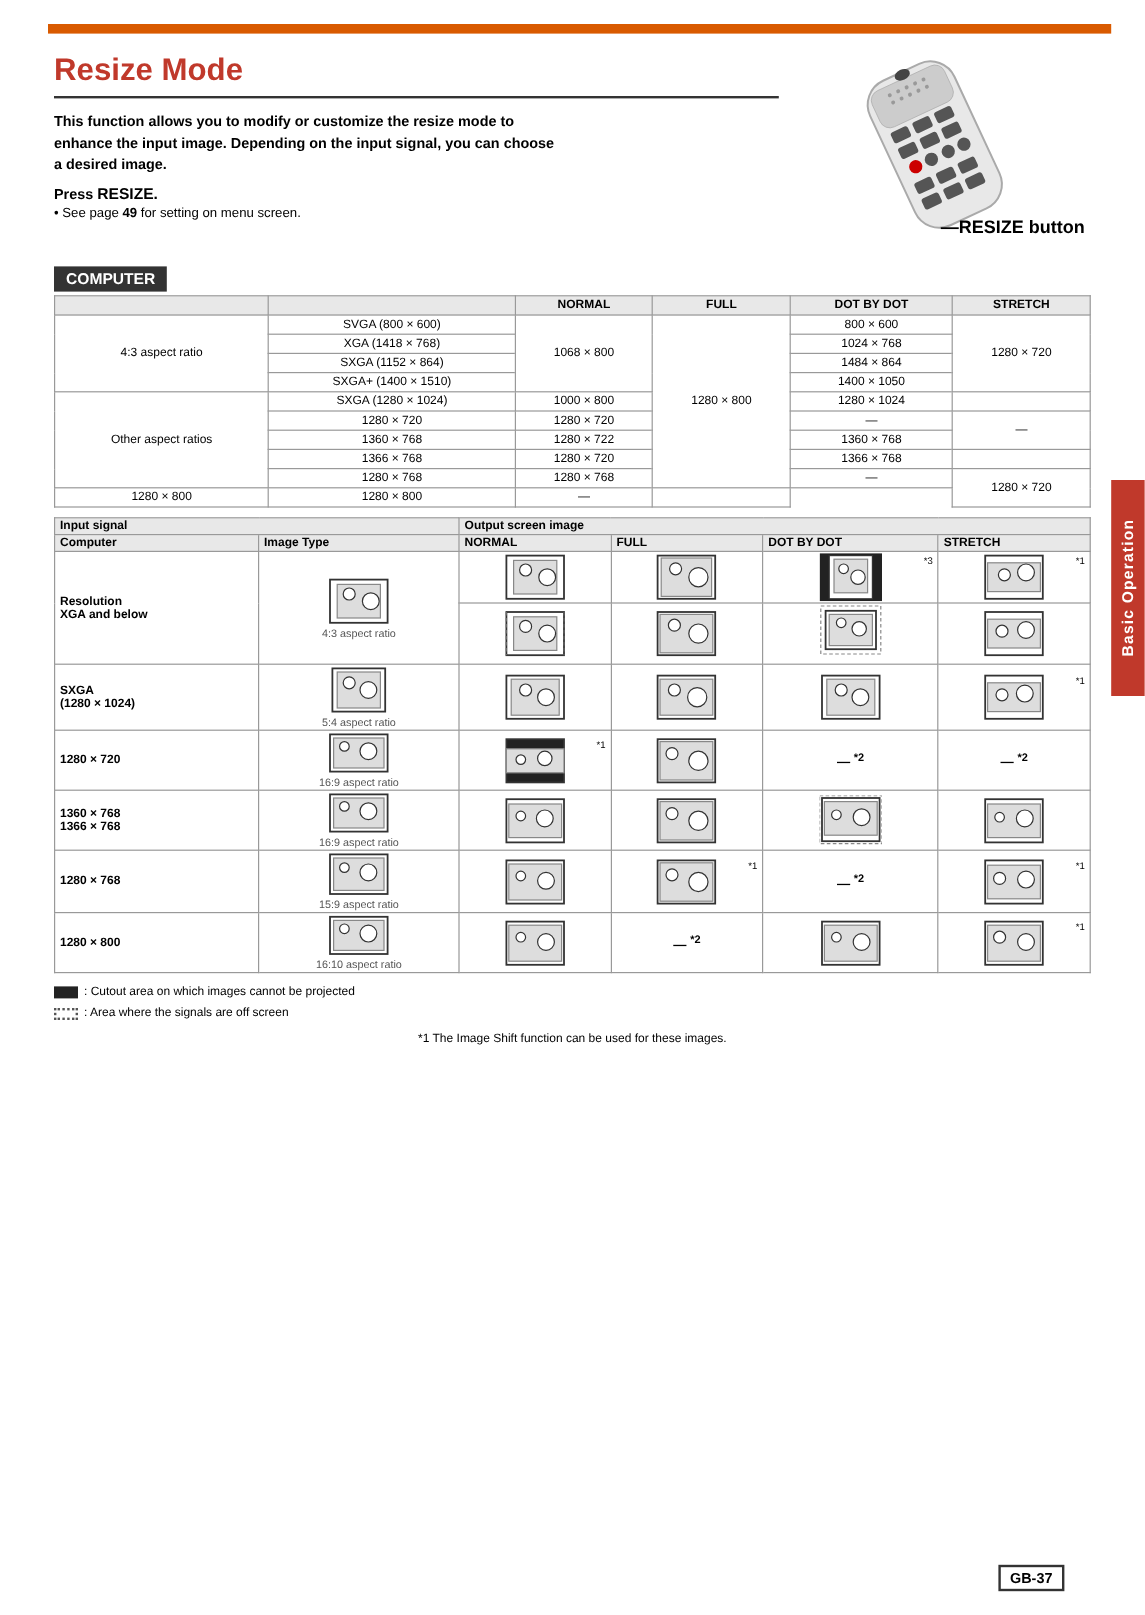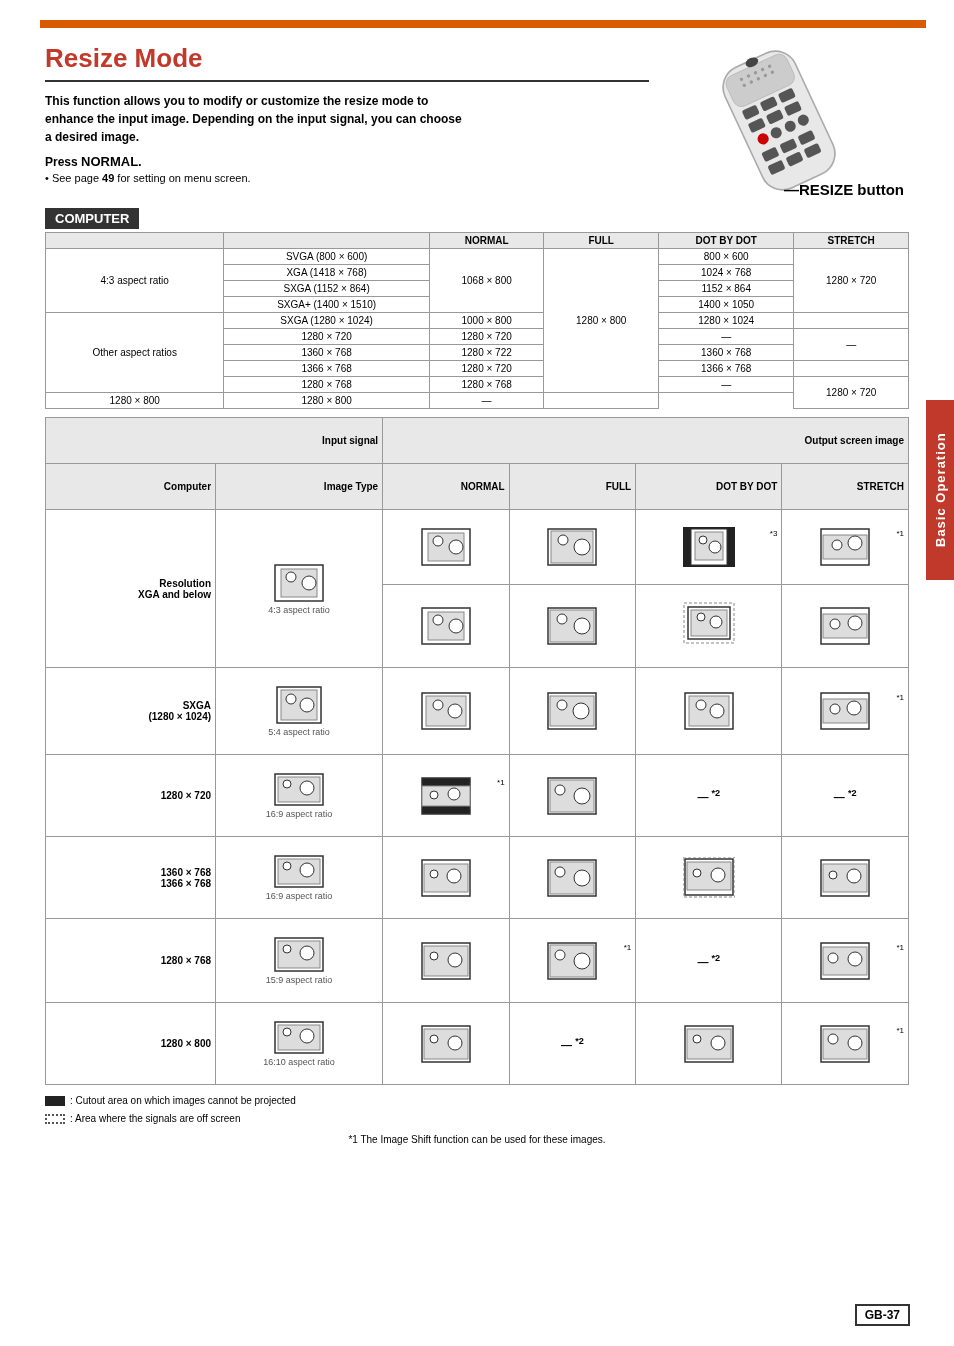--- a/index.html
+++ b/index.html
@@ -92,21 +92,21 @@
 
     .see-page strong {
       font-weight: bold;
     }
 
     
     .header-area {
       display: flex;
       justify-content: space-between;
       align-items: flex-start;
-      margin-bottom: 10px;
+      margin-bottom: 24px;
     }
 
     .left-header { flex: 1; }
 
     .remote-area {
       width: 260px;
       display: flex;
       flex-direction: column;
       align-items: center;
       position: relative;
@@ -151,22 +151,22 @@
     
     .output-table {
       width: 100%;
       border-collapse: collapse;
       font-size: 10px;
       margin-top: 5px;
     }
 
     .output-table th, .output-table td {
       border: 1px solid #999;
-      padding: 17px 4px;
-      text-align: right;
+      padding: 1px 4px;
+      text-align: left;
       vertical-align: middle;
     }
 
     .output-table th {
       background: #e8e8e8;
       font-weight: bold;
       font-size: 10px;
     }
 
     .output-table .input-header {
@@ -204,21 +204,21 @@
       width: 20px;
       height: 10px;
       border: 2px dotted #555;
       display: inline-block;
     }
 
     
     .page-number {
       position: absolute;
       bottom: 20px;
-      right: 44px;
+      right: 67px;
       font-size: 12px;
       font-weight: bold;
       border: 2px solid #333;
       padding: 2px 8px;
     }
 
     .bold-label {
       font-weight: bold;
     }
 
@@ -262,21 +262,21 @@
   <div class="main-content">
 
     <div class="header-area">
       <div class="left-header">
         <h1 class="page-title">Resize Mode</h1>
 
         <p class="intro-text">This function allows you to modify or customize the resize mode to enhance the input image. Depending on the input signal, you can choose a desired image.</p>
 
         <div class="press-section">
           <p class="press-label">
-            Press <span class="resize-bold">NORMAL.</span>
+            Press <span class="resize-bold">RESIZE.</span>
           </p>
           <p class="see-page">• See page <strong>49</strong> for setting on menu screen.</p>
         </div>
       </div>
 
       <div class="remote-area">
         <svg viewBox="0 0 180 140" width="200" height="155">
 
           <g transform="rotate(-25, 90, 70)">
 
@@ -348,21 +348,21 @@
           <td rowspan="9">1280 × 800</td>
           <td>800 × 600</td>
           <td rowspan="4">1280 × 720</td>
         </tr>
         <tr>
           <td>XGA (1418 × 768)</td>
           <td>1024 × 768</td>
         </tr>
         <tr>
           <td>SXGA (1152 × 864)</td>
-          <td>1152 × 864</td>
+          <td>1484 × 864</td>
         </tr>
         <tr>
           <td>SXGA+ (1400 × 1510)</td>
           <td>1400 × 1050</td>
         </tr>
         <tr>
           <td rowspan="5" class="left-label">Other aspect ratios</td>
           <td>SXGA (1280 × 1024)</td>
           <td>1000 × 800</td>
           <td>1280 × 1024</td>

